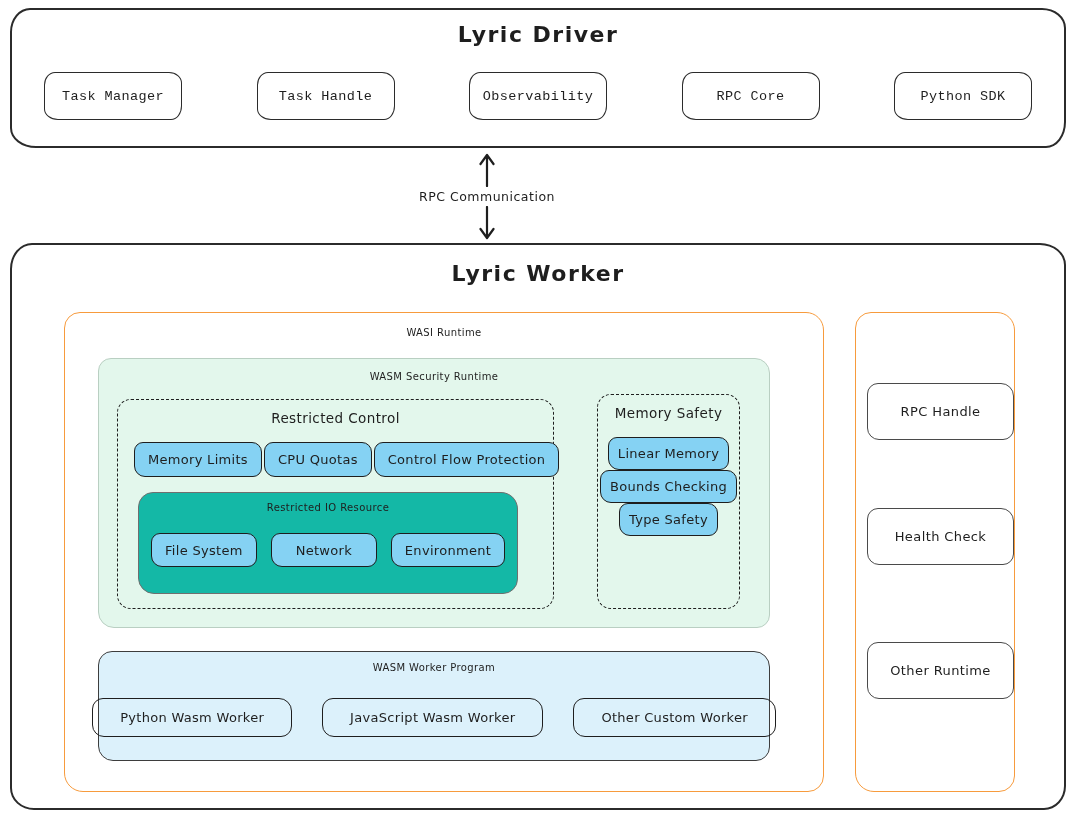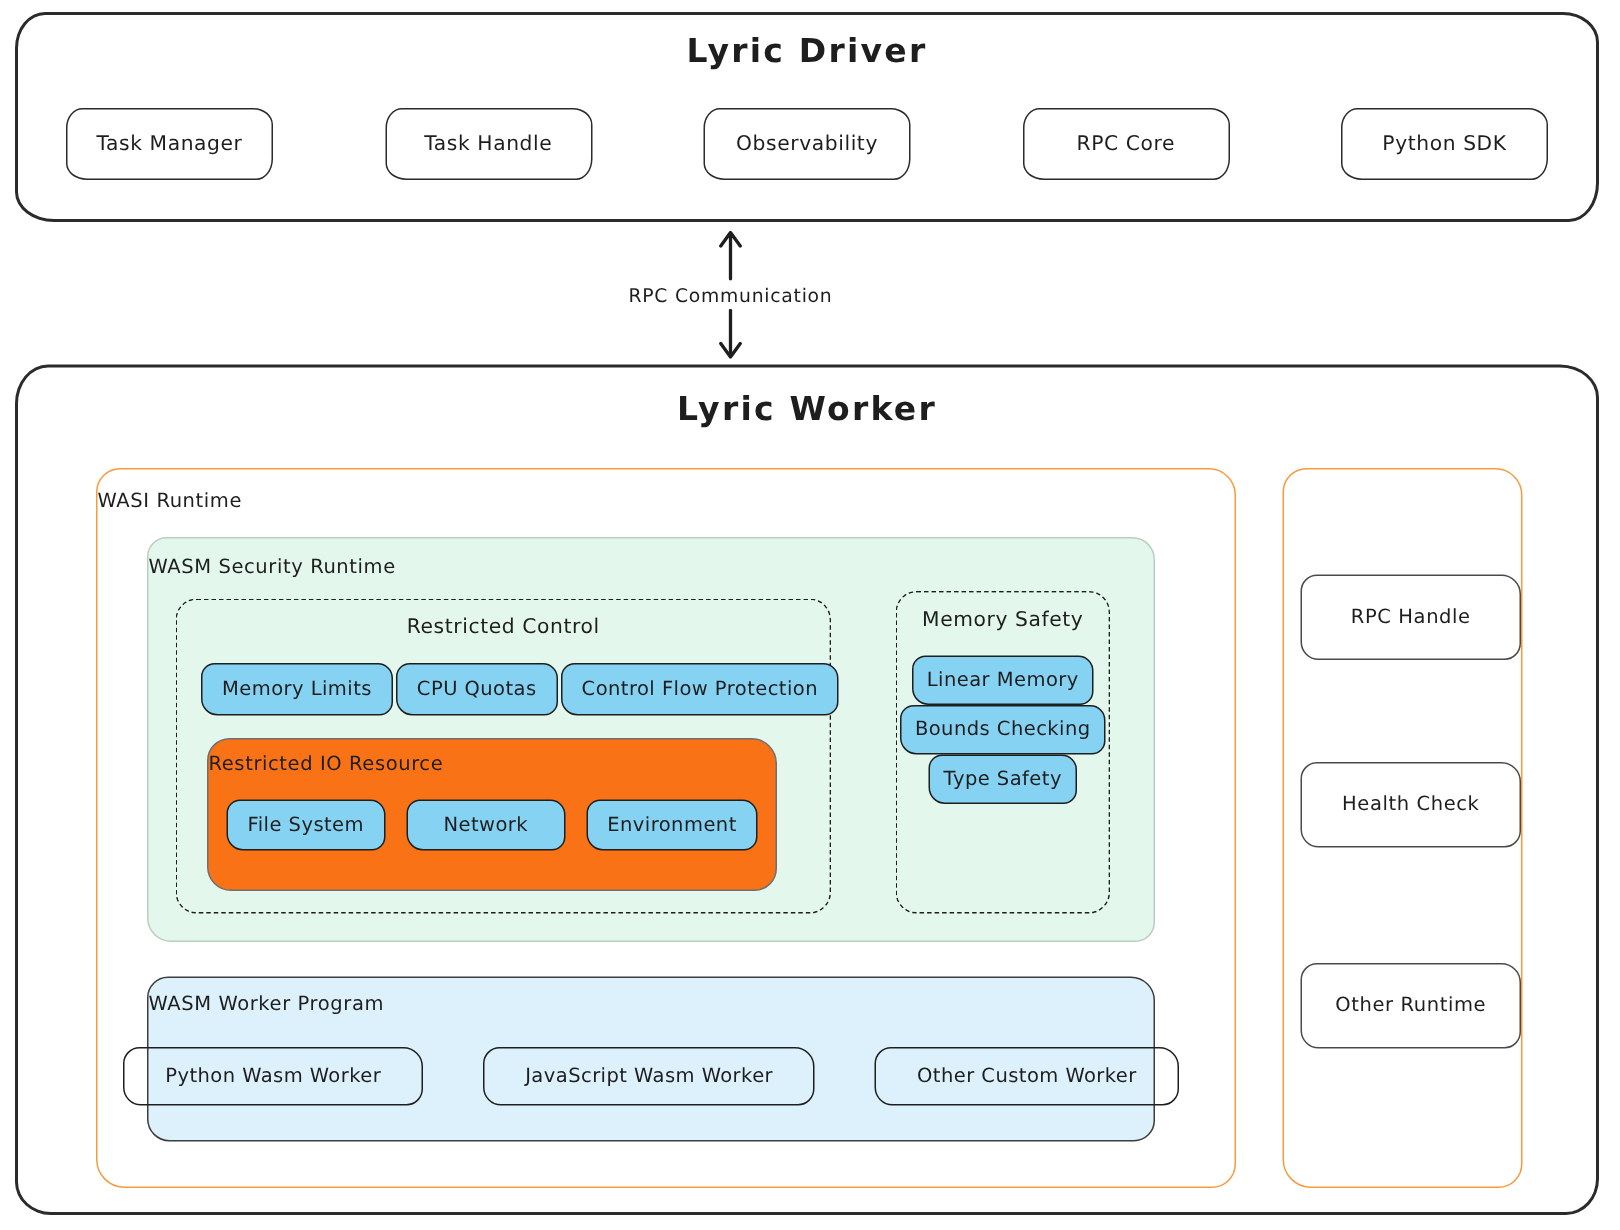--- a/index.html
+++ b/index.html
@@ -27,21 +27,21 @@
   .driver-row {
     position:absolute; left:32px; right:32px; top:62px;
     display:flex; justify-content:space-between;
   }
   .driver-comp {
     width:138px; height:48px;
     border:1.8px solid #2b2b2b;
     border-radius:11px 13px 11px 14px / 13px 11px 14px 11px;
     background:#fff;
     display:flex; align-items:center; justify-content:center;
-    font-size:13.5px; letter-spacing:.4px;
+    font-size:13.5px; letter-spacing:.4px;font-family:Liberation Mono, monospace;
   }
 
   
   .connector {
     left:377px; top:150px; width:220px; height:92px;
     display:flex; flex-direction:column; align-items:center; justify-content:center;
   }
   .connector svg { display:block; }
   .connector-label { font-size:12.5px; letter-spacing:.5px; padding:2px 0; }
 
@@ -54,22 +54,22 @@
   }
   .worker-title { padding-top:16px; }
 
   .wasi-box {
     left:52px; top:67px; width:760px; height:480px;
     border:1.8px solid #f79b3d;
     border-radius:16px 18px 16px 19px;
     background:#fff;
   }
   .panel-title {
-    width:100%; 
-    font-size:13px; letter-spacing:.4px;
+    width:100%; text-align:center;
+    font-size:10px; letter-spacing:.4px;
     padding-top:14px;
   }
 
   .security-boundary {
     left:33px; top:45px; width:672px; height:270px;
     background:#e3f7ec;
     border:1.2px solid #b9cfc2;
     border-radius:13px 15px 13px 16px;
   }
   .security-boundary .panel-title { padding-top:12px; }
@@ -93,21 +93,21 @@
     background:#85d2f3;
     border:1.8px solid #1e1e1e;
     border-radius:9px 10px 9px 11px;
     height:35px; padding:0 13px;
     display:flex; align-items:center; justify-content:center;
     font-size:13px; letter-spacing:.3px; white-space:nowrap;
   }
 
   .rio-group {
     left:20px; top:92px; width:380px; height:102px;
-    background:#f97316;
+    background:#14b8a6;
     border:1.3px solid #6f6f6f;
     border-radius:15px 17px 15px 16px;
   }
   .rio-row {
     position:absolute; left:0; right:0; top:40px;
     display:flex; justify-content:center; gap:14px;
   }
   .rio-row .chip { height:34px; min-width:106px; }
 
   .memsafe-group { left:498px; top:35px; width:143px; height:215px; }
@@ -119,21 +119,21 @@
 
   .worker-program {
     left:33px; top:338px; width:672px; height:110px;
     background:#dcf1fb;
     border:1.3px solid #3d3d3d;
     border-radius:14px 16px 14px 15px;
   }
   .worker-program .panel-title { padding-top:10px; }
   .wp-row {
     position:absolute; left:0; right:0; top:46px;
-    display:flex; justify-content:center; gap:40px;
+    display:flex; justify-content:center; gap:30px;
   }
   .wp-item {
     height:39px; padding:0 27px;
     border:1.6px solid #1e1e1e;
     border-radius:11px 13px 11px 12px;
     display:flex; align-items:center; justify-content:center;
     font-size:13px; letter-spacing:.3px; white-space:nowrap;
     background:transparent;
   }
 

